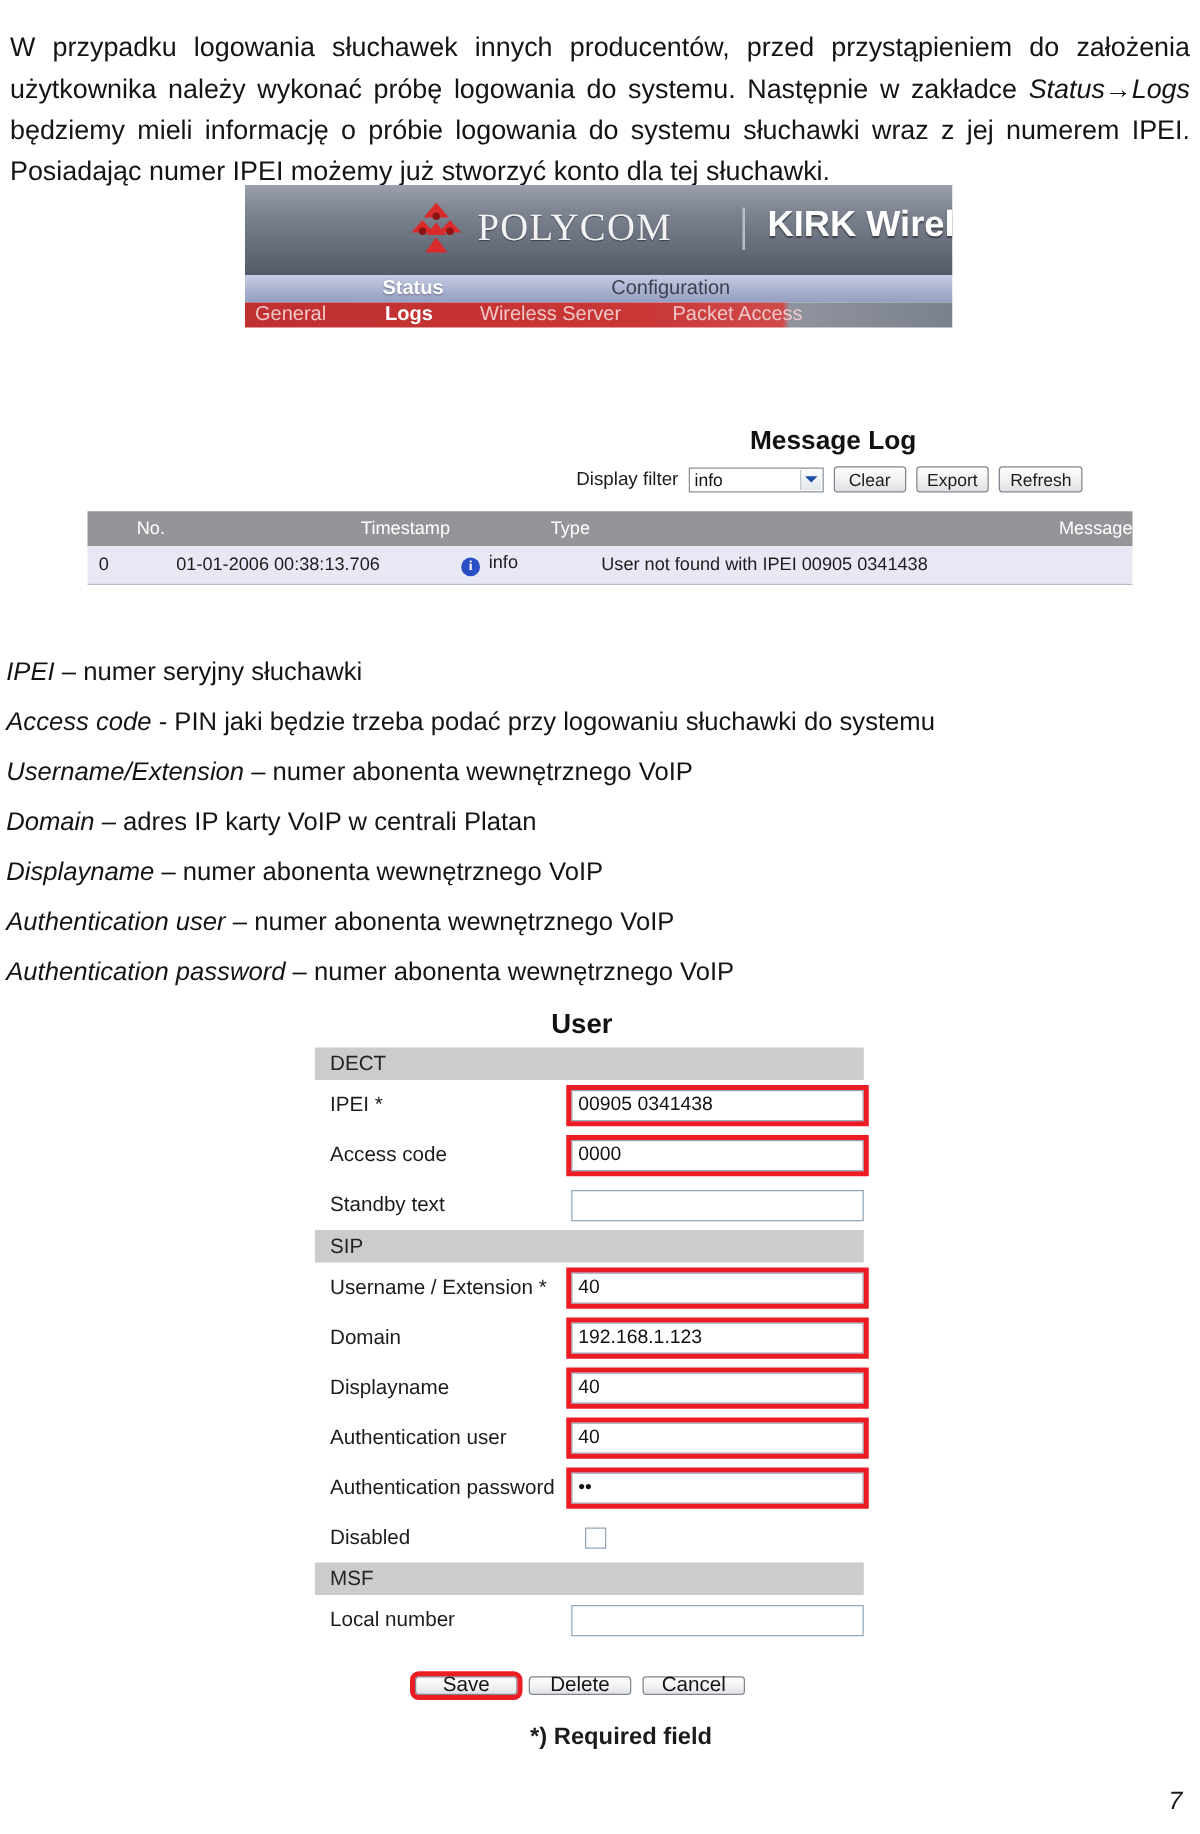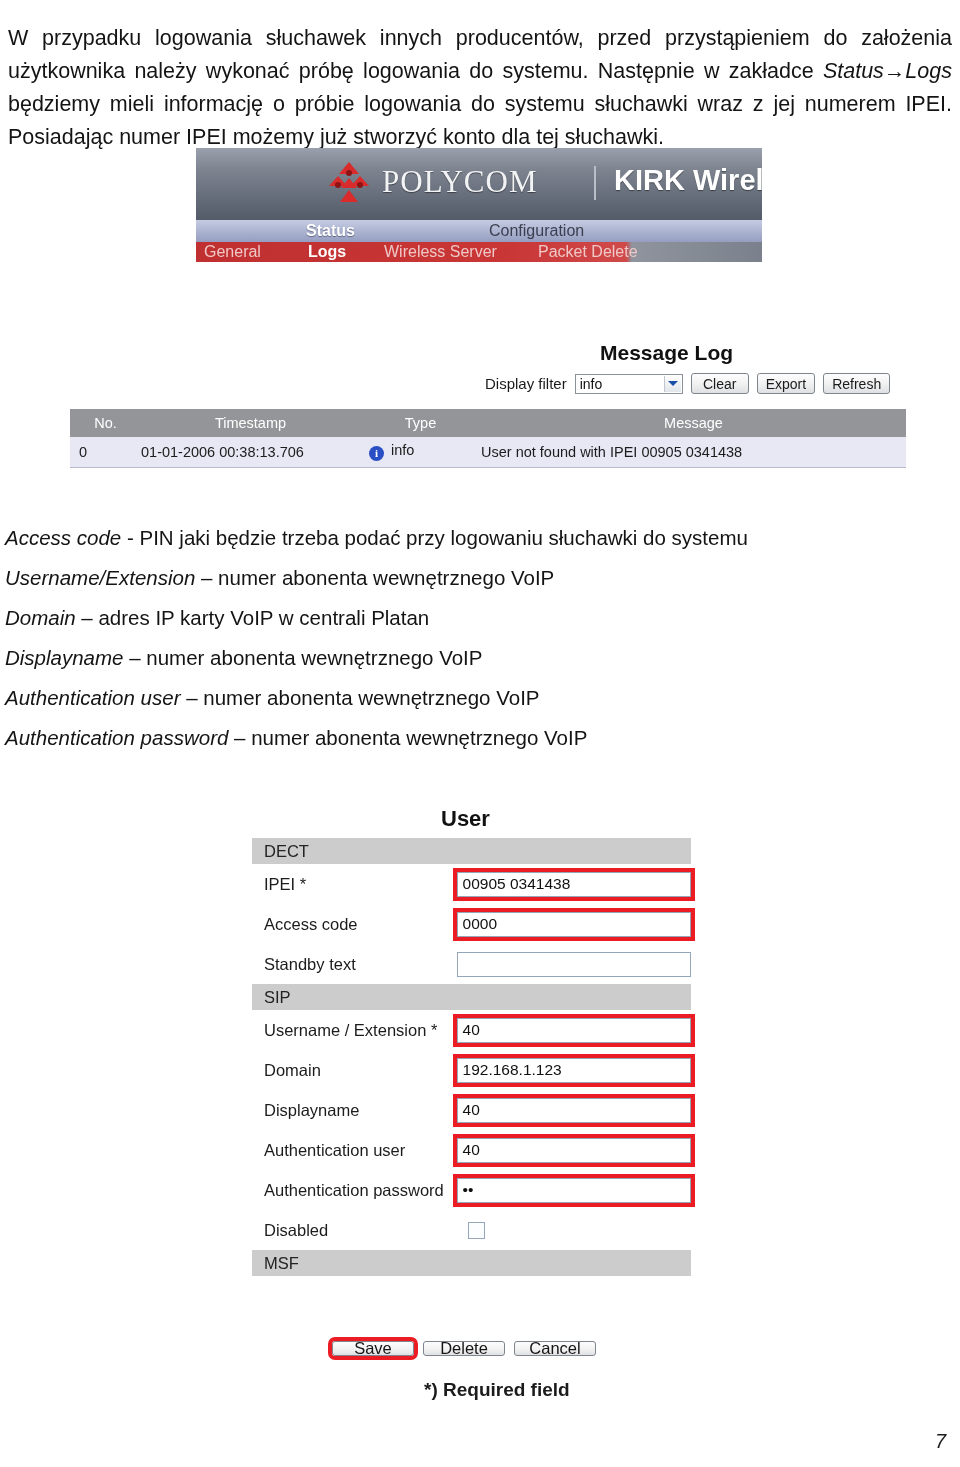--- a/index.html
+++ b/index.html
@@ -107,21 +107,21 @@
   .msglog-title {
     position: absolute;
     left: 600px;
     top: 341px;
     font-size: 21px;
     font-weight: bold;
     color: #111;
   }
   .filter-row {
     position: absolute;
-    left: 485px;
+    left: 461px;
     top: 373px;
     display: flex;
     align-items: center;
     gap: 8px;
   }
   .filter-label { font-size: 15px; color: #1b1b1b; }
   .filter-select {
     width: 108px;
     height: 20px;
     border: 1px solid #8a9099;
@@ -165,21 +165,21 @@
     position: absolute;
     left: 70px;
     top: 409px;
     width: 836px;
     border-collapse: collapse;
     font-size: 14.5px;
   }
   .logtable th {
     background: #949598;
     color: #ffffff;
-    text-align: center;
+    text-align: right;
     font-weight: normal;
     padding: 5px 0 5px 9px;
     height: 28px;
   }
   .logtable td {
     background: #e7e8f4;
     color: #1c1c1c;
     padding: 5px 0 5px 9px;
     height: 30px;
     border-bottom: 1px solid #b9bacb;
@@ -335,21 +335,21 @@
     <div class="pc-product">KIRK Wireless Se</div>
   </div>
   <div class="pc-nav1">
     <span class="sel" style="left:110px;">Status</span>
     <span style="left:293px;">Configuration</span>
   </div>
   <div class="pc-nav2">
     <span style="left:8px;">General</span>
     <span class="sel" style="left:112px;">Logs</span>
     <span style="left:188px;">Wireless Server</span>
-    <span style="left:342px;">Packet Delete</span>
+    <span style="left:342px;">Packet Access</span>
   </div>
 </div>
 
 <div class="msglog-title">Message Log</div>
 
 <div class="filter-row">
   <span class="filter-label">Display filter</span>
   <div class="filter-select">
     <span>info</span>
     <span class="arrow-box">
@@ -374,20 +374,21 @@
     <tr>
       <td>0</td>
       <td>01-01-2006 00:38:13.706</td>
       <td><span class="info-icon">i</span><span>info</span></td>
       <td>User not found with IPEI 00905 0341438</td>
     </tr>
   </tbody>
 </table>
 
 <div class="defs">
+  <div class="def-line"><span class="term">IPEI</span><span> – numer seryjny słuchawki</span></div>
   <div class="def-line"><span class="term">Access code</span><span>  - PIN jaki będzie trzeba podać przy logowaniu słuchawki do systemu</span></div>
   <div class="def-line"><span class="term">Username/Extension</span><span> – numer abonenta wewnętrznego VoIP</span></div>
   <div class="def-line"><span class="term">Domain</span><span> – adres IP karty VoIP w centrali Platan</span></div>
   <div class="def-line"><span class="term">Displayname</span><span> – numer abonenta wewnętrznego VoIP</span></div>
   <div class="def-line"><span class="term">Authentication user</span><span> – numer abonenta wewnętrznego VoIP</span></div>
   <div class="def-line"><span class="term">Authentication password</span><span> – numer abonenta wewnętrznego VoIP</span></div>
 </div>
 
 <div class="user-title">User</div>
 
@@ -437,20 +438,24 @@
     <div class="finput hl">••</div>
   </div>
 
   <div class="frow">
     <div class="flabel">Disabled</div>
     <div class="checkbox"></div>
   </div>
 
   <div class="sec-head">MSF</div>
 
+  <div class="frow">
+    <div class="flabel">Local number</div>
+    <div class="finput"></div>
+  </div>
 
 </div>
 
 <div class="formbtns">
   <div class="fbtn hlbtn">Save</div>
   <div class="fbtn">Delete</div>
   <div class="fbtn">Cancel</div>
 </div>
 
 <div class="reqnote">*) Required field</div>

